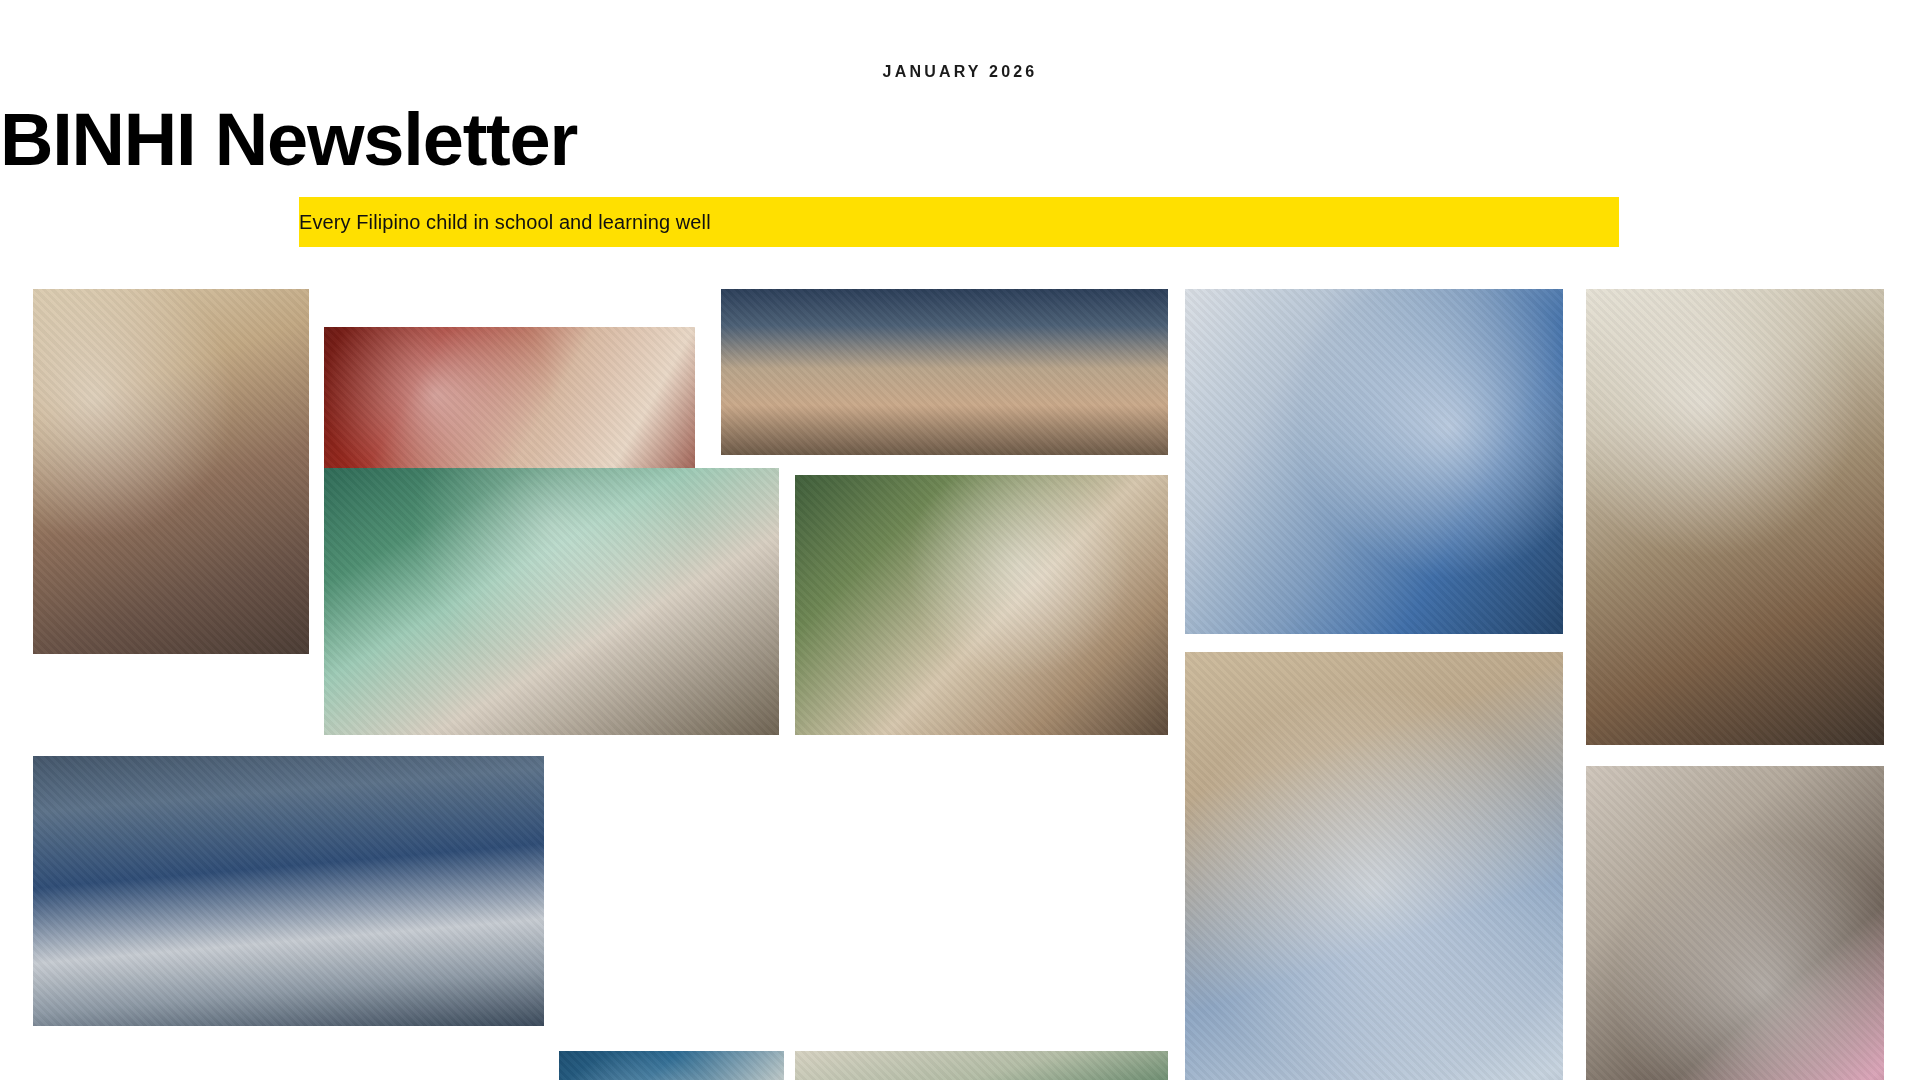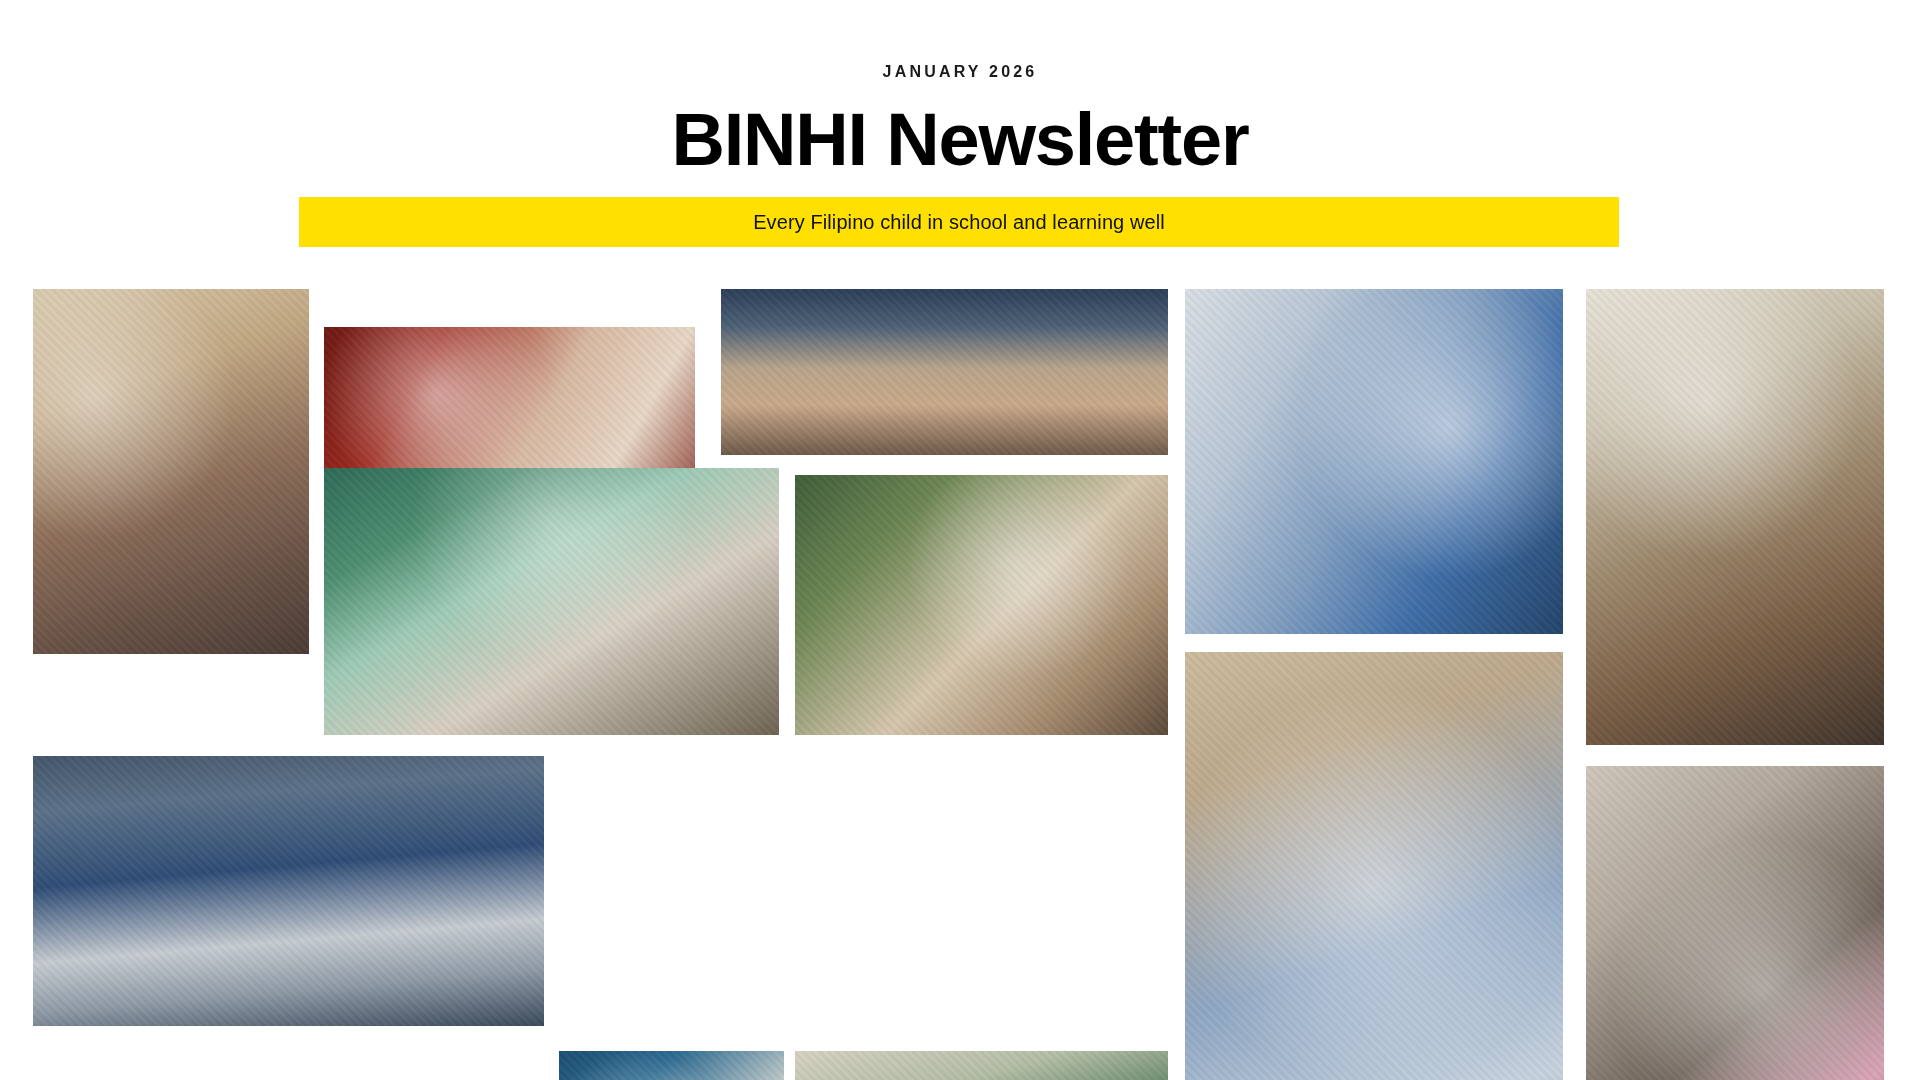--- a/index.html
+++ b/index.html
@@ -26,39 +26,38 @@
   .issue-date {
     text-align: center;
     font-size: 16px;
     letter-spacing: 3.2px;
     font-weight: 700;
     color: #1b1b1b;
     padding-top: 63px;
   }
 
   .masthead {
-    text-align: center;
+    text-align: left;
     font-size: 74px;
     line-height: 1.0;
     font-weight: 700;
     letter-spacing: -1.2px;
     color: #000000;
     margin-top: 22px;
   }
 
   .tagline-bar {
     position: absolute;
     left: 299px;
     top: 197px;
     width: 1320px;
     height: 50px;
     background: #FFE000;
     display: flex;
     align-items: center;
-    justify-content: center;
   }
   .tagline-text {
     font-size: 20px;
     font-weight: 500;
     color: #111111;
     letter-spacing: 0.1px;
   }
 
   
   .collage {

